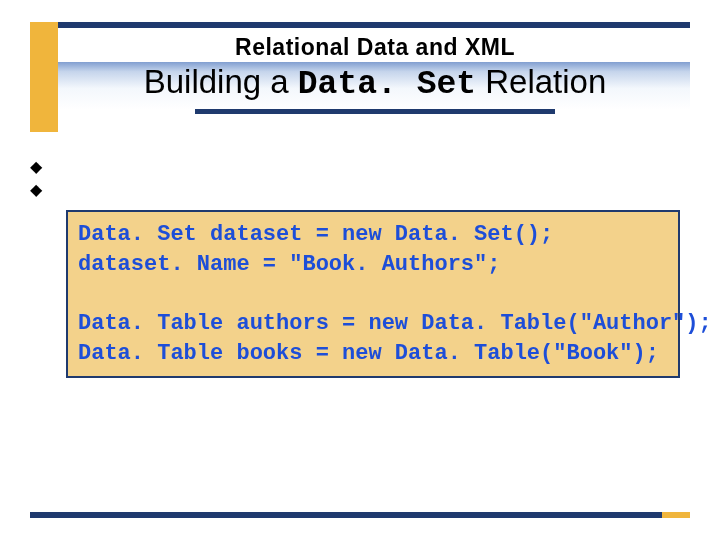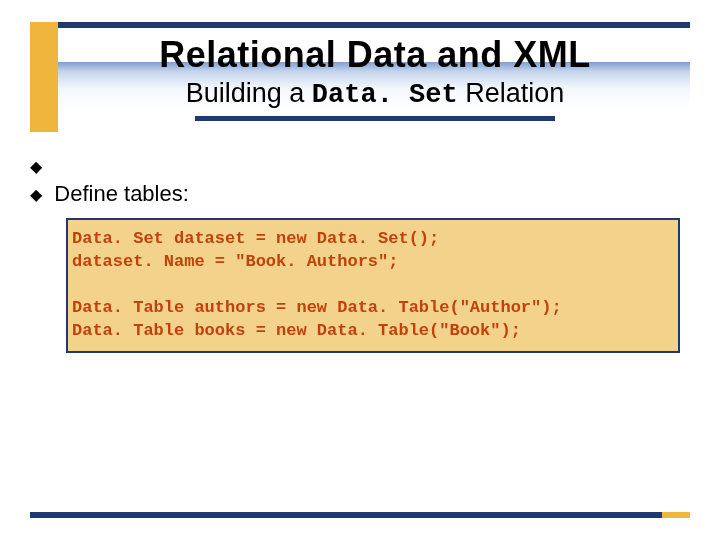--- a/index.html
+++ b/index.html
@@ -43,28 +43,28 @@
     right: 30px;
     height: 48px;
     background: linear-gradient(to bottom,
       rgba(107,142,200,0.85) 0%,
       rgba(150,178,220,0.55) 20%,
       rgba(210,225,245,0.25) 55%,
       rgba(255,255,255,0) 100%);
     z-index: 1;
   }
   .title {
-    font-size: 36px;
+    font-size: 23px;
     font-weight: bold;
     color: #000;
     letter-spacing: 0.5px;
     margin-bottom: 2px;
   }
   .subtitle {
-    font-size: 27px;
+    font-size: 33px;
     color: #000;
     font-weight: normal;
   }
   .subtitle .mono {
     font-family: "Courier New", monospace;
     font-weight: bold;
   }
   .sub-rule {
     width: 360px;
     height: 5px;
@@ -93,25 +93,25 @@
   }
   .bullet-text .mono {
     font-family: "Courier New", monospace;
   }
   .code-box {
     margin-top: 10px;
     margin-left: 36px;
     margin-right: 10px;
     background: #f3d28b;
     border: 2px solid #1f3a6e;
-    padding: 8px 4px;
+    padding: 8px 10px;
     font-family: "Courier New", monospace;
-    font-size: 17px;
+    font-size: 22px;
     font-weight: bold;
-    color: #c2410c;
+    color: #1d4ed8;
     line-height: 1.35;
     white-space: pre;
   }
   .bottom-rule {
     position: absolute;
     bottom: 22px;
     left: 30px;
     right: 30px;
     height: 6px;
     background: #1f3a6e;
@@ -141,23 +141,20 @@
 </div>
 
 <div class="content">
 
   <div class="bullet-line">
     <span class="bullet-diamond">◆</span>
   </div>
 
   <div class="bullet-line">
     <span class="bullet-diamond">◆</span>
-    <span class="bullet-text">
-      <span>Define tables:</span><span class="mono"></span><span></span>
-    </span>
   </div>
 
   <div class="code-box">Data. Set dataset = new Data. Set();
 dataset. Name = "Book. Authors";
 
 Data. Table authors = new Data. Table("Author");
 Data. Table books = new Data. Table("Book");</div>
 
 </div>
 

